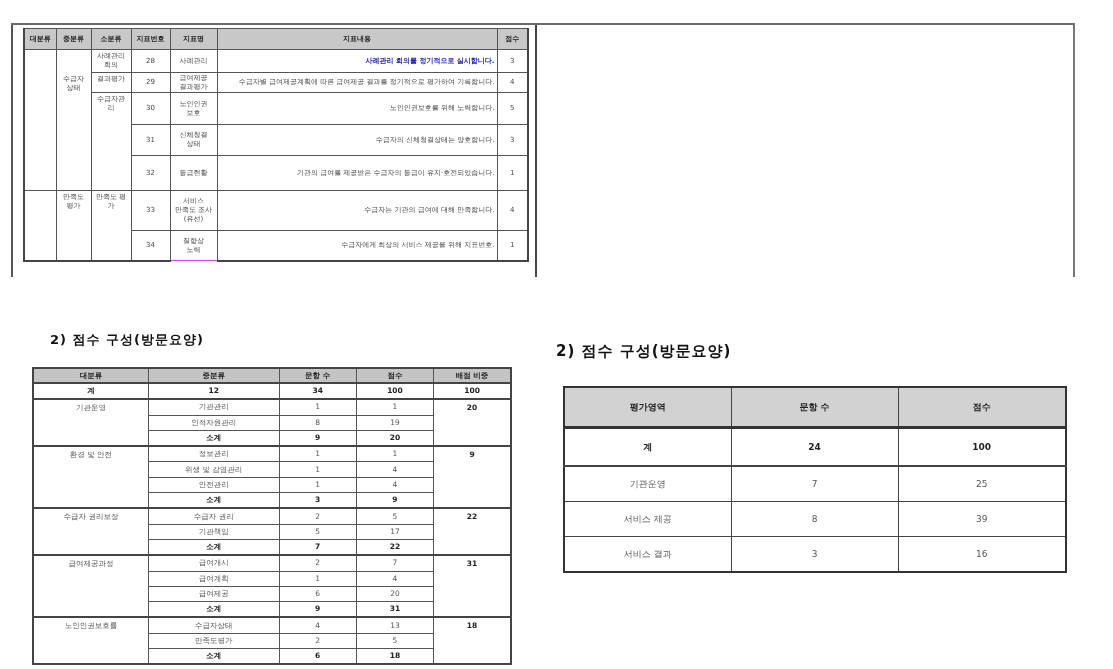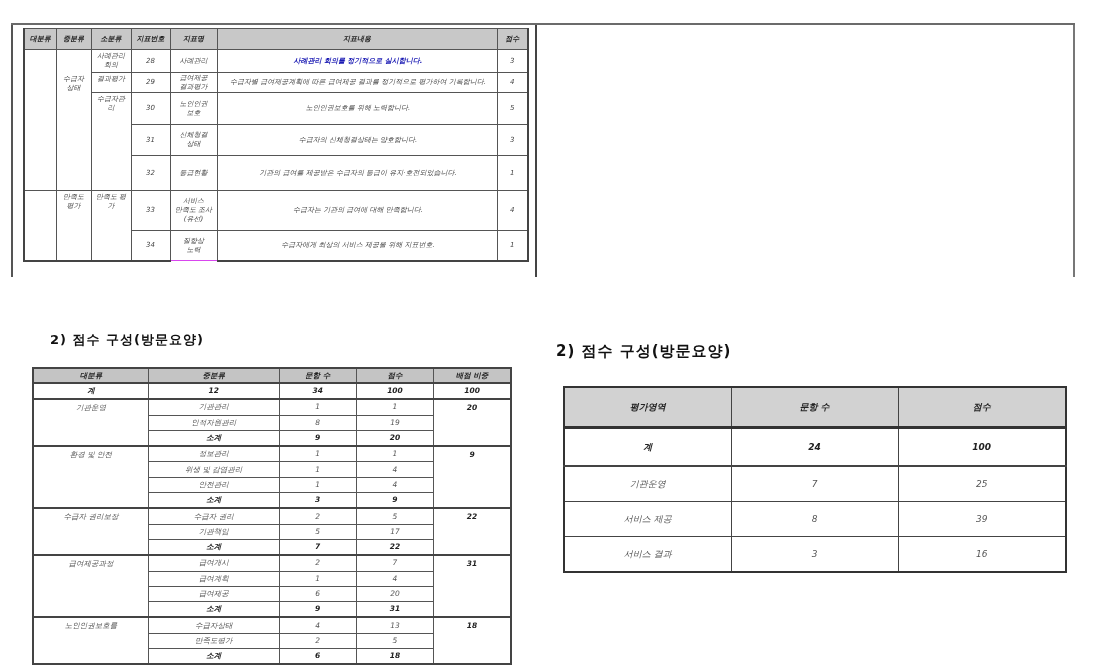--- a/index.html
+++ b/index.html
@@ -6,26 +6,26 @@
   body { width:1113px; height:669px; position:relative; overflow:hidden;
          font-family:"DejaVu Sans", "Liberation Sans", sans-serif; color:#333; }
 
   
   .top-frame { position:absolute; left:11px; top:23px; width:1064px; height:252px;
                border-top:2px solid #6b6b6b; }
   .top-frame .lbar { position:absolute; left:0; top:0; width:2px; height:252px; background:#555; }
   .top-frame .mbar { position:absolute; left:524px; top:0; width:2px; height:252px; background:#444; }
   .top-frame .rbar { position:absolute; right:0; top:0; width:2px; height:252px; background:#777; }
 
-  table { border-collapse:collapse; table-layout:fixed;font-style:italic; }
+  table { border-collapse:collapse; table-layout:fixed; }
   .t1 { position:absolute; left:23px; top:28px; width:504px; font-size:7px; }
   .t1 td, .t1 th { border:1px solid #555; text-align:center; vertical-align:middle;
                    padding:0 2px; line-height:9px; color:#444; }
   .t1 th { background:#c8c8c8; color:#222; font-weight:bold; height:20px; }
-  .t1 td.left { text-align:center; padding-left:4px; }
+  .t1 td.left { text-align:right; padding-left:4px; }
   .t1 td.top { vertical-align:top; padding-top:2px; }
   .t1 td.hl { color:#1a1ab3; font-weight:bold; }
   .t1 .outer-l { border-left:2px solid #444; }
   .t1 .outer-r { border-right:2px solid #444; }
 
   
   .h2 { position:absolute; font-weight:bold; color:#111; letter-spacing:1px; }
   .h2.left { left:50px; top:331px; font-size:13px; }
   .h2.right { left:556px; top:342px; font-size:15px; }
 

